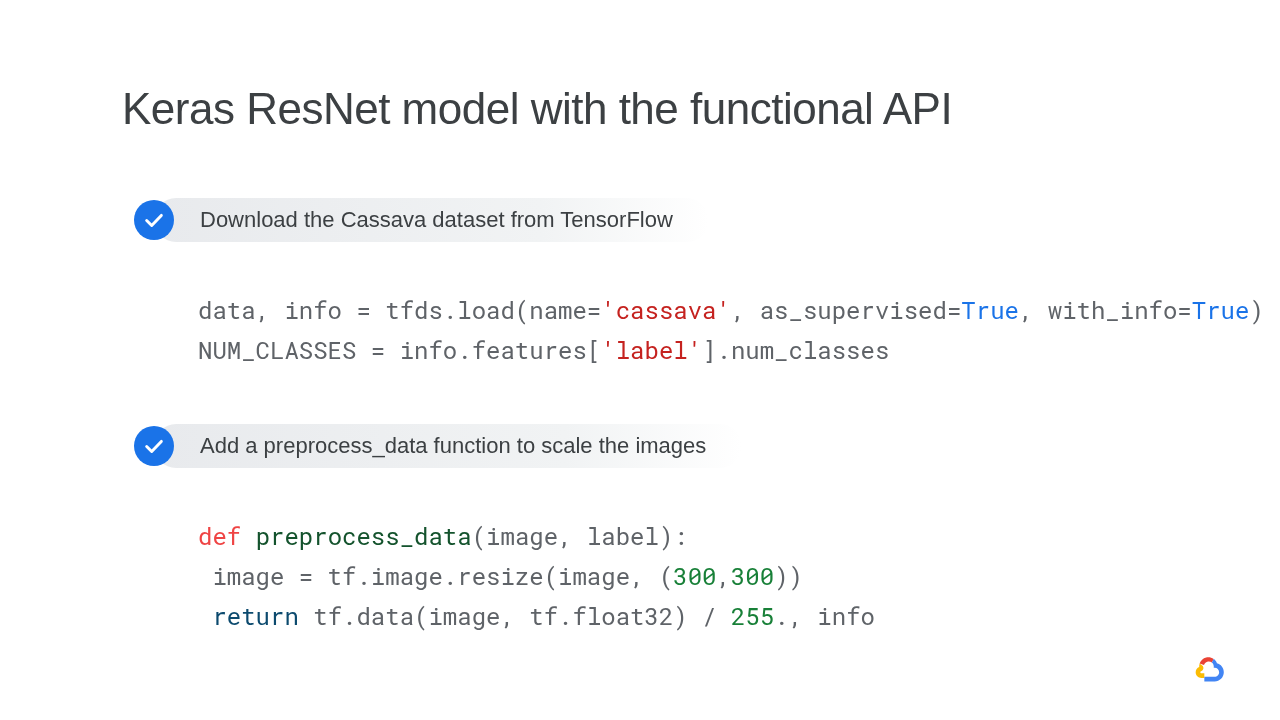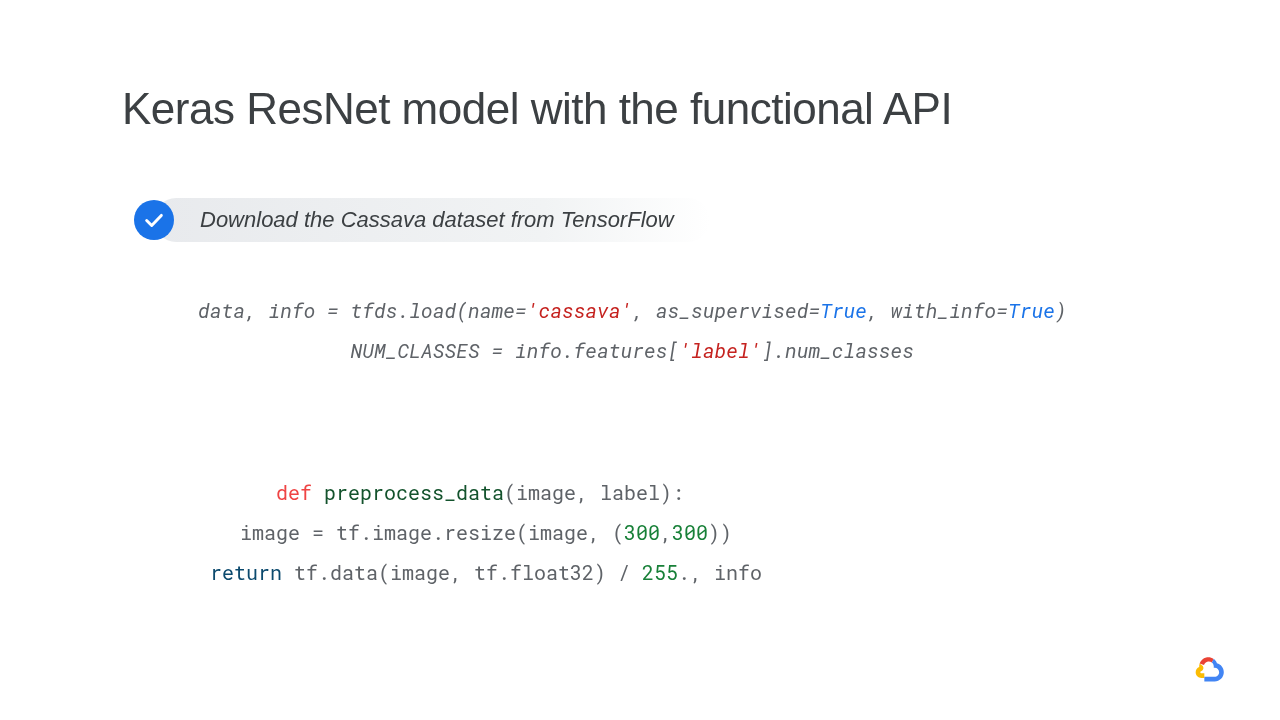--- a/index.html
+++ b/index.html
@@ -10,36 +10,35 @@
     background: #ffffff;
     font-family: "Google Sans", "Product Sans", "Helvetica Neue", Arial, sans-serif;
     color: #3c4043;
     overflow: hidden;
   }
   .slide {
     position: relative;
     width: 1273px;
     height: 720px;
     box-sizing: border-box;
-    text-align: center;
   }
   .title {
     position: absolute;
     left: 122px;
     top: 84px;
     font-size: 44px;
     font-weight: 400;
     color: #3c4043;
     letter-spacing: -0.5px;
   }
   .section {
     position: absolute;
     left: 134px;
   }
-  .section.one { top: 198px; font-style: italic; }
+  .section.one { top: 198px; }
   .section.two { top: 424px; }
 
   .pill-row {
     display: flex;
     align-items: center;
   }
   .check-badge {
     width: 40px;
     height: 40px;
     border-radius: 50%;
@@ -60,21 +59,21 @@
     border-radius: 22px;
     font-size: 22px;
     color: #3c4043;
     background: linear-gradient(to right, #e8eaed 0%, #f1f3f4 70%, #ffffff 100%);
   }
 
   .code {
     margin-top: 48px;
     margin-left: 64px;
     font-family: "Roboto Mono", Menlo, Consolas, monospace;
-    font-size: 20px;
+    font-size: 24px;
     line-height: 40px;
     color: #5f6368;
     white-space: pre;
   }
   .tok-str  { color: #c5221f; }  
   .tok-bool { color: #1a73e8; }  
   .tok-kw   { color: #ef4444; }  
   .tok-fn   { color: #14532d; }  
   .tok-ret  { color: #0c4a6e; }  
   .tok-num  { color: #188038; }  
@@ -101,20 +100,28 @@
           <path d="M4 12.5 L9.5 18 L20 7" stroke="#ffffff" stroke-width="3.2" stroke-linecap="round" stroke-linejoin="round"></path>
         </svg>
       </div>
       <div class="pill">Download the Cassava dataset from TensorFlow</div>
     </div>
     <div class="code"><span>data, info = tfds.load(name=</span><span class="tok-str">'cassava'</span><span>, as_supervised=</span><span class="tok-bool">True</span><span>, with_info=</span><span class="tok-bool">True</span><span>)</span>
 <span>NUM_CLASSES = info.features[</span><span class="tok-str">'label'</span><span>].num_classes</span></div>
   </div>
 
   <div class="section two">
+    <div class="pill-row">
+      <div class="check-badge">
+        <svg width="22" height="22" viewBox="0 0 24 24" fill="none">
+          <path d="M4 12.5 L9.5 18 L20 7" stroke="#ffffff" stroke-width="3.2" stroke-linecap="round" stroke-linejoin="round"></path>
+        </svg>
+      </div>
+      <div class="pill">Add a preprocess_data function to scale the images</div>
+    </div>
     <div class="code"><span class="tok-kw">def</span><span> </span><span class="tok-fn">preprocess_data</span><span>(image, label):</span>
 <span> image = tf.image.resize(image, (</span><span class="tok-num">300</span><span>,</span><span class="tok-num">300</span><span>))</span>
 <span> </span><span class="tok-ret">return</span><span> tf.data(image, tf.float32) / </span><span class="tok-num">255</span><span>., info</span></div>
   </div>
 
   <div class="logo">
     <svg viewBox="0 0 48 48" width="32" height="32">
       <path fill="#EA4335" d="M31 10.5c-3.2-2.4-7.3-3.4-11.3-2.4-4.6 1.1-8.3 4.6-9.8 9l6.6 2.3c.9-2.6 3.2-4.6 6-5.1 2.1-.4 4.2.2 5.8 1.5l2.7-5.3z"></path>
       <path fill="#FBBC04" d="M10 17.1c-.6 1.7-.9 3.5-.7 5.4-3.1 1.3-5.3 4.3-5.3 7.9 0 4.7 3.8 8.6 8.6 8.6h4.4v-7h-4.4c-.9 0-1.6-.7-1.6-1.6 0-.7.5-1.3 1.1-1.5 2.1-.7 3.5-2.6 3.5-4.8 0-1.1-.3-2.1-.9-3l-4.7-4z"></path>
       <path fill="#4285F4" d="M31 10.5l-2.7 5.3c1.8 1.5 2.9 3.7 2.9 6.2 0 .5-.1 1-.1 1.5h1.3c3.7 0 6.8 3 6.8 6.8 0 3.7-3 6.8-6.8 6.8H17v7h15.4c7.6 0 13.8-6.2 13.8-13.8 0-6.4-4.4-11.8-10.3-13.3-.7-2.6-2.3-4.9-4.4-6.5z"></path>

